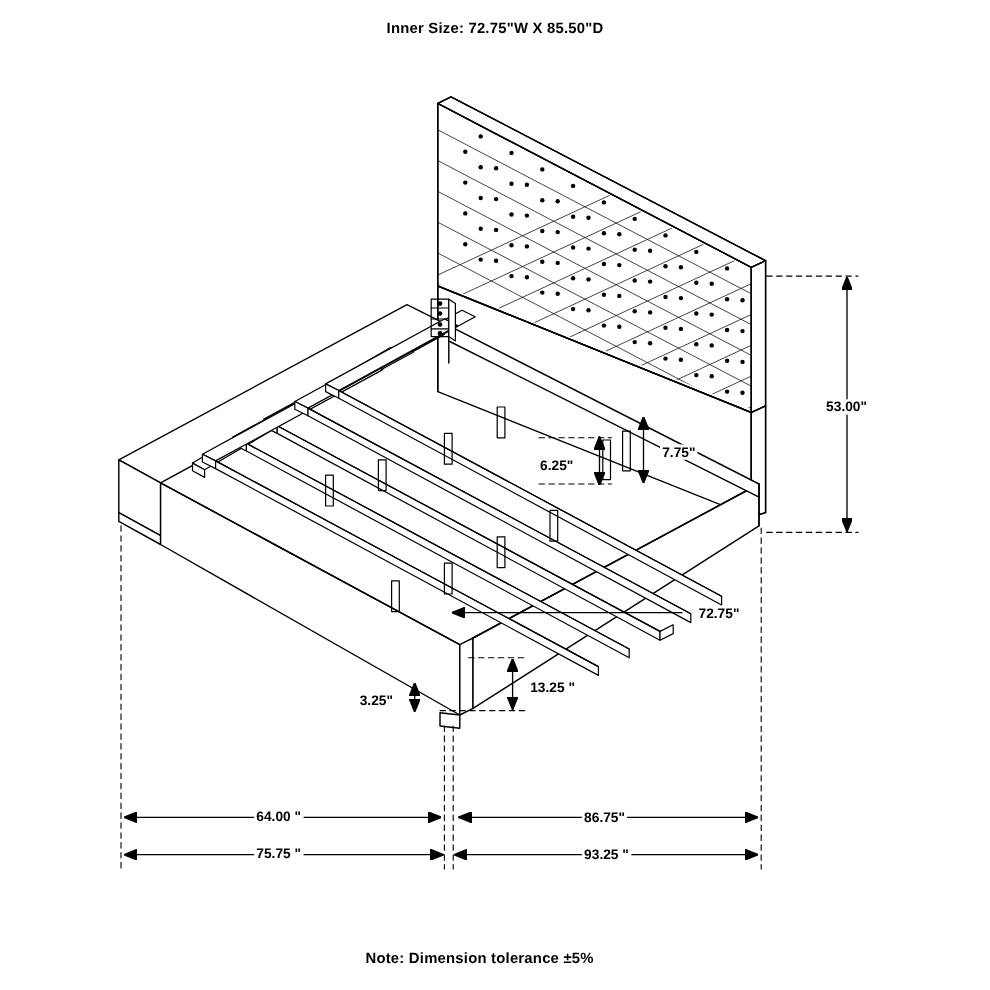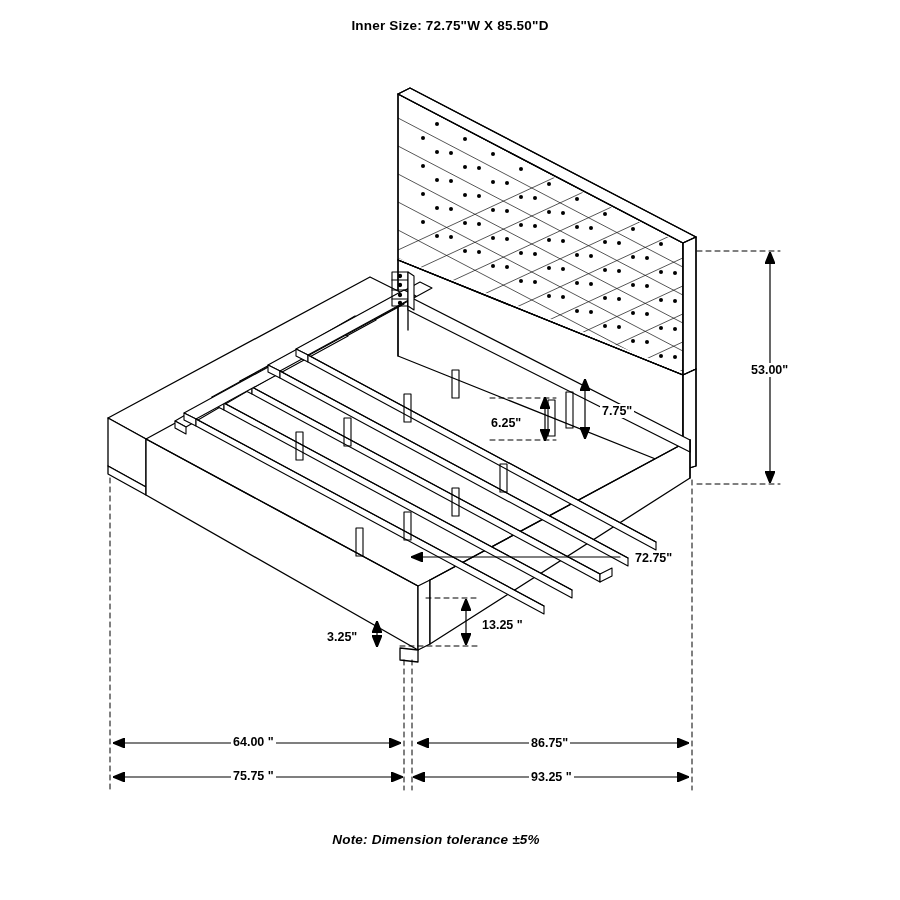--- a/index.html
+++ b/index.html
@@ -25,28 +25,27 @@
     top: 18px;
     left: 0;
     width: 900px;
     text-align: center;
     font-size: 13.5px;
     font-weight: bold;
     letter-spacing: 0.2px;
   }
   .note {
     position: absolute;
-    top: 832px;
+    top: 863px;
     left: 0;
     width: 872px;
     text-align: center;
     font-size: 13.5px;
     font-weight: bold;
     letter-spacing: 0.2px;
-    font-style: italic;
   }
   svg.diagram {
     position: absolute;
     top: 0;
     left: 0;
   }
   .dimlabel {
     position: absolute;
     font-size: 12.5px;
     font-weight: bold;

